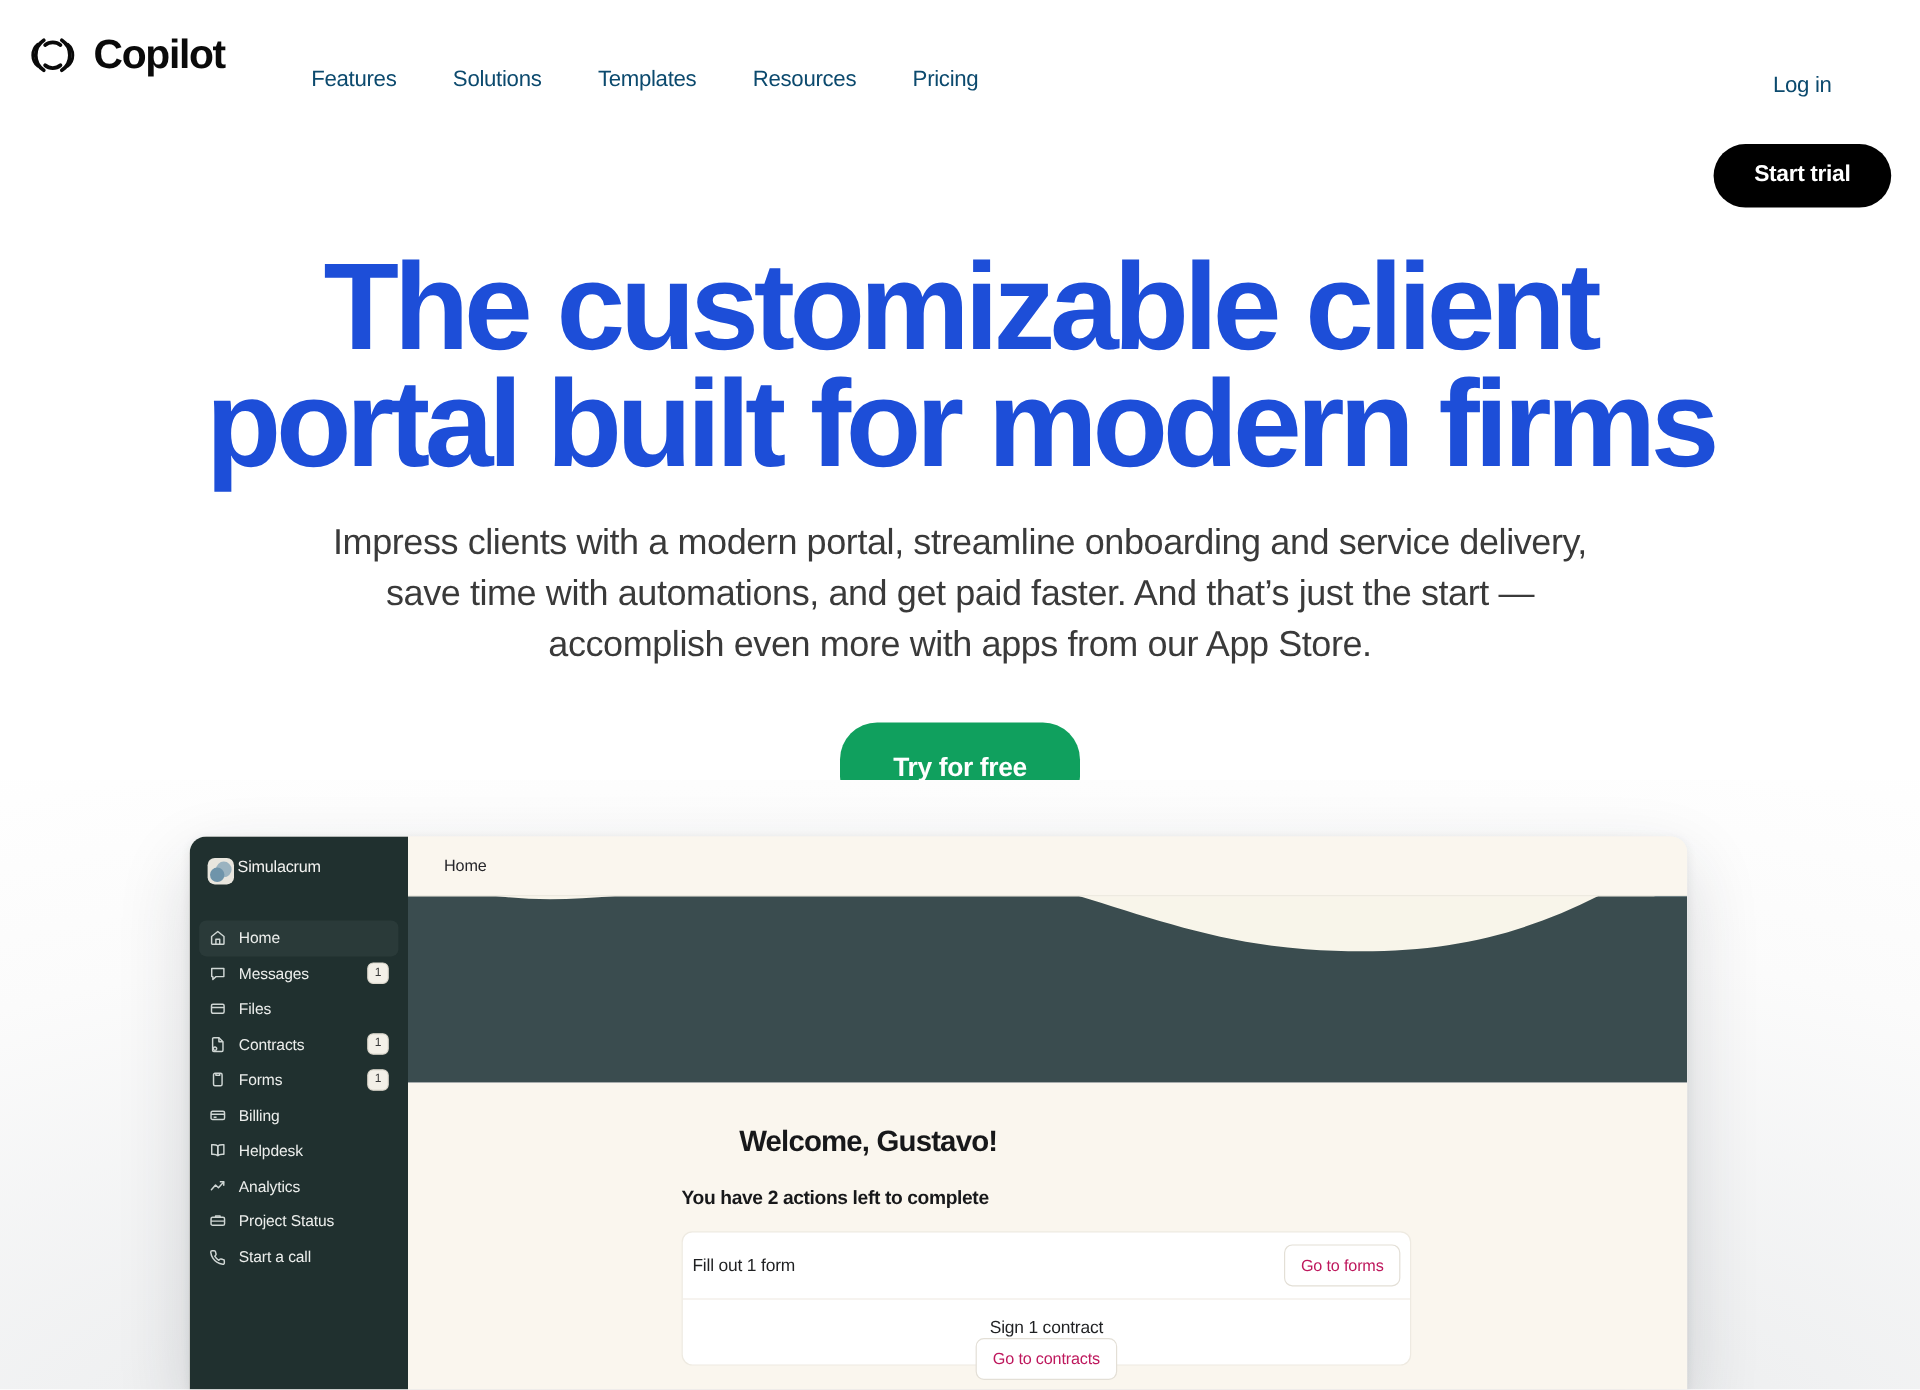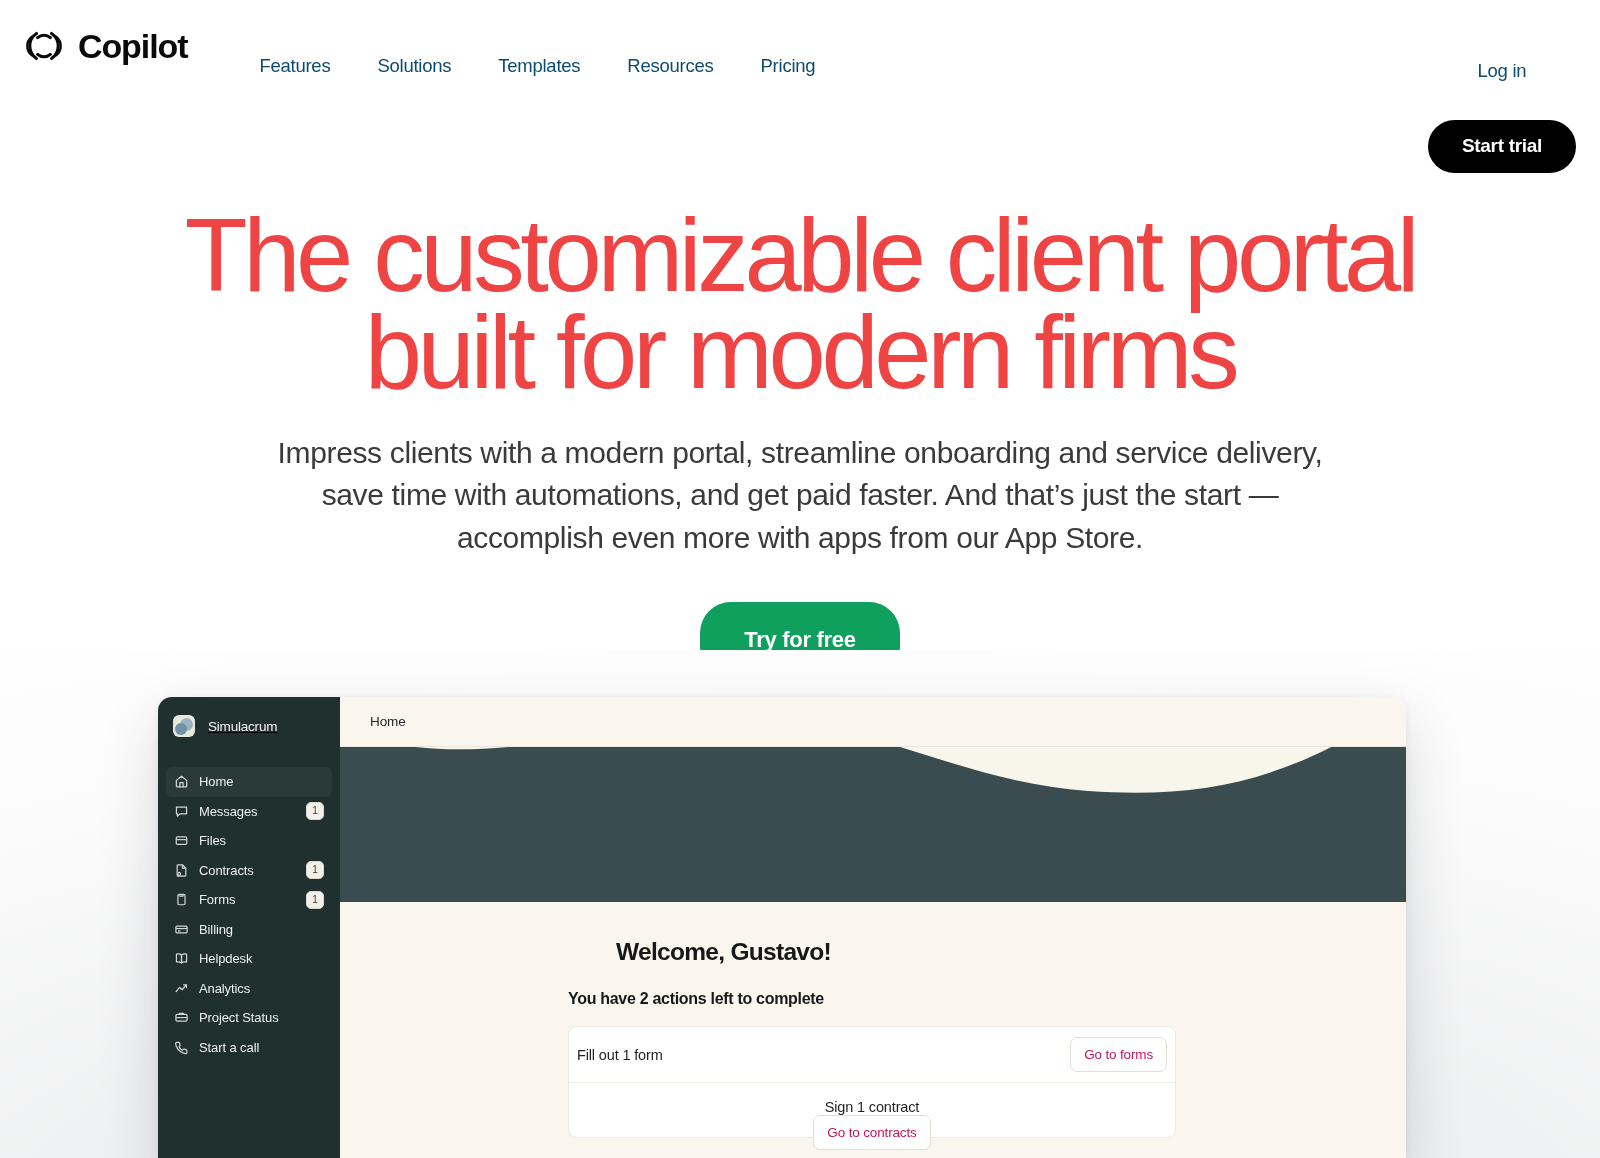--- a/index.html
+++ b/index.html
@@ -35,22 +35,22 @@
     letter-spacing: -0.3px;
     padding: 0 34px; height: 53px; border-radius: 27px; border: none;
     display: flex; align-items: center; justify-content: center; cursor: pointer;
     font-family: "Liberation Sans", sans-serif;
   }
 
   
   .hero { position: absolute; top: 0; left: 0; width: 1600px; text-align: center; }
   .hero-title {
     margin-top: 208px;
-    font-size: 103px; line-height: 0.94; font-weight: 400;
-    letter-spacing: -4.4px; color: #ef4444;
+    font-size: 103px; line-height: 0.94; font-weight: 700;
+    letter-spacing: -4.4px; color: #1d4ed8;
     padding: 0 140px;
   }
   .hero-sub {
     margin: 30px auto 0; max-width: 1110px;
     font-size: 30px; line-height: 1.42; color: #3a3a3a;
     letter-spacing: -0.35px;
   }
   .hero-cta-wrap { margin-top: 43px; display: flex; justify-content: center; }
   .btn-try {
     background: #10a05e; color: #fff; font-size: 22px; font-weight: 700;
@@ -72,21 +72,21 @@
     overflow: hidden;
     background: #faf6ee;
     box-shadow: 0 24px 60px rgba(35,45,55,.16), 0 2px 8px rgba(35,45,55,.08);
     display: flex;
   }
 
   
   .app-side {
     width: 182px; flex: 0 0 182px; background: #20302f; position: relative;
   }
-  .app-brand { display: flex; align-items: center; gap: 13px; padding: 18px 0 0 15px; text-decoration: underline; }
+  .app-brand { display: flex; gap: 3px; padding: 18px 0 0 15px; }
   .app-avatar {
     width: 22px; height: 22px; border-radius: 6px; background: #e9e6de;
     position: relative; overflow: hidden; flex: 0 0 22px;
   }
   .app-avatar i { position: absolute; border-radius: 50%; display: block; }
   .app-avatar .c1 { width: 13px; height: 13px; background: #9bb3c0; left: 7px; top: 3px; }
   .app-avatar .c2 { width: 12px; height: 12px; background: #6f94aa; left: 2px; top: 8px; }
   .app-brand-name { color: #f3f3f1; font-size: 13.5px; letter-spacing: -0.2px; }
 
   .app-nav { margin-top: 30px; padding: 0 8px; }

